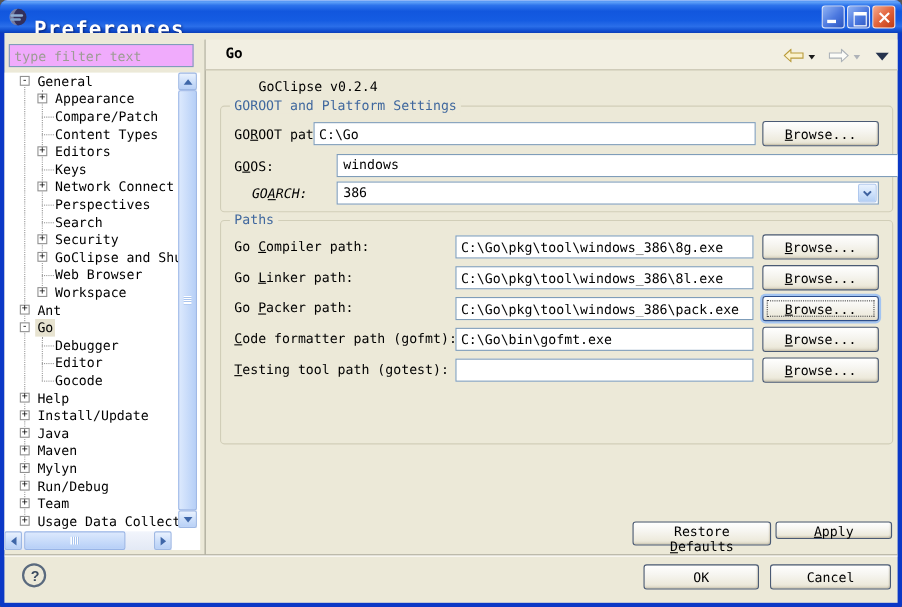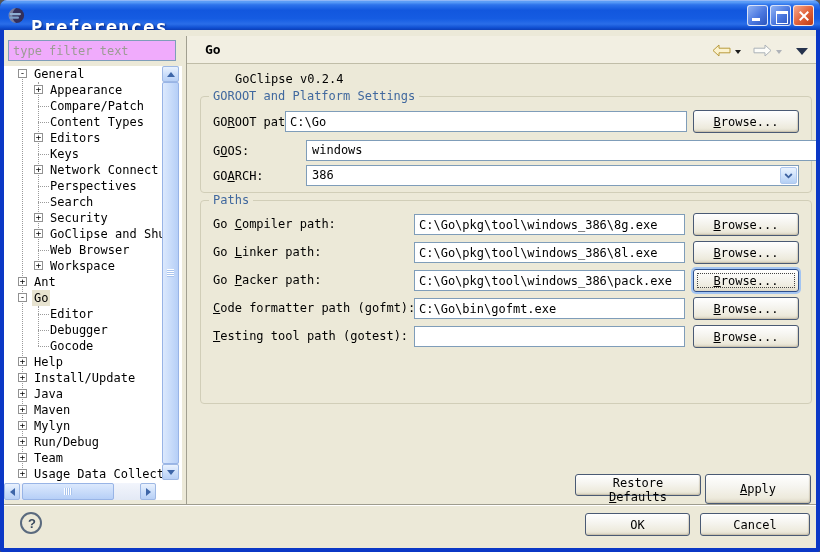--- a/index.html
+++ b/index.html
@@ -105,21 +105,21 @@
   .prow .xpbtn{left:492px;top:1px;width:106px;height:23px;}
 
   
   #goroot-input{left:84px;top:14px;width:402px;}
   #goroot-browse{left:492px;top:13px;width:106px;height:23px;}
   #goos-combo{left:105px;top:43px;width:551px;}
   #goarch-combo{left:105px;top:68px;width:493px;}
 
   
   #restore-btn{left:571px;top:444px;width:126px;height:22px;}
-  #apply-btn{left:701px;top:444px;width:106px;height:30px;}
+  #apply-btn{left:701px;top:444px;width:106px;height:16px;}
   .footer-sep{position:absolute;left:0;top:474px;width:812px;height:2px;border-top:1px solid #9E9C8E;border-bottom:1px solid #FFFFFF;}
   #ok-btn{left:581px;top:483px;width:105px;height:23px;}
   #cancel-btn{left:696px;top:483px;width:110px;height:23px;}
   .help-btn{position:absolute;left:16px;top:482px;width:22px;height:22px;border-radius:50%;border:2px solid #5A6A7E;
     color:#3A4A5E;font-size:13px;font-weight:bold;text-align:center;line-height:17px;background:transparent;}
 </style>
 </head>
 <body>
 
 <div class="window">
@@ -204,25 +204,25 @@
           <div class="tree-row lv0">
             <span class="expander">+</span>
             <span class="tree-label">Ant</span>
           </div>
           <div class="tree-row lv0 selected">
             <span class="expander">-</span>
             <span class="tree-label">Go</span>
           </div>
           <div class="tree-row lv1 leaf">
 
+            <span class="tree-label">Debugger</span>
+          </div>
+          <div class="tree-row lv1 leaf">
+
             <span class="tree-label">Editor</span>
-          </div>
-          <div class="tree-row lv1 leaf">
-
-            <span class="tree-label">Debugger</span>
           </div>
           <div class="tree-row lv1 leaf">
 
             <span class="tree-label">Gocode</span>
           </div>
           <div class="tree-row lv0">
             <span class="expander">+</span>
             <span class="tree-label">Help</span>
           </div>
           <div class="tree-row lv0">
@@ -304,21 +304,21 @@
       <span class="flabel" style="left:12px;top:47px;"><span>G</span><span class="mn">O</span><span>OS:</span></span>
       <div class="combo" id="goos-combo">
         <span class="combo-text">windows</span>
         <span class="combo-btn">
             <svg width="9" height="6" viewBox="0 0 9 6">
               <path d="M1.2 1 L4.5 4.3 L7.8 1" stroke="#3E62A0" stroke-width="1.8" fill="none"></path>
             </svg>
           </span>
       </div>
 
-      <span class="flabel" style="left:12px;top:72px;"><span>GO</span><span class="mn">A</span><span>RCH:</span></span>
+      <span class="flabel" style="left:28px;top:72px;font-style:italic;"><span>GO</span><span class="mn">A</span><span>RCH:</span></span>
       <div class="combo" id="goarch-combo">
         <span class="combo-text">386</span>
         <span class="combo-btn">
             <svg width="9" height="6" viewBox="0 0 9 6">
               <path d="M1.2 1 L4.5 4.3 L7.8 1" stroke="#3E62A0" stroke-width="1.8" fill="none"></path>
             </svg>
           </span>
       </div>
     </div>
 

